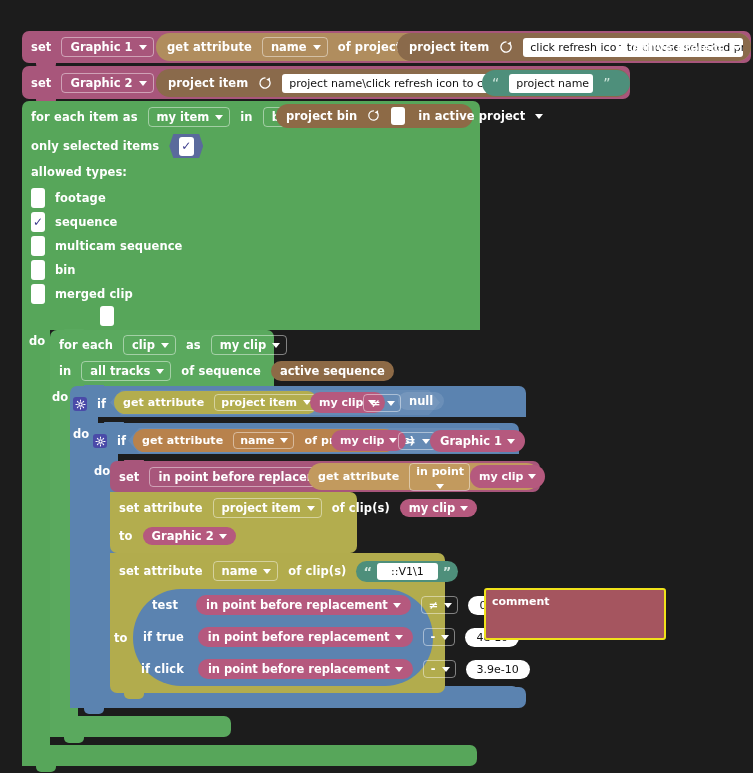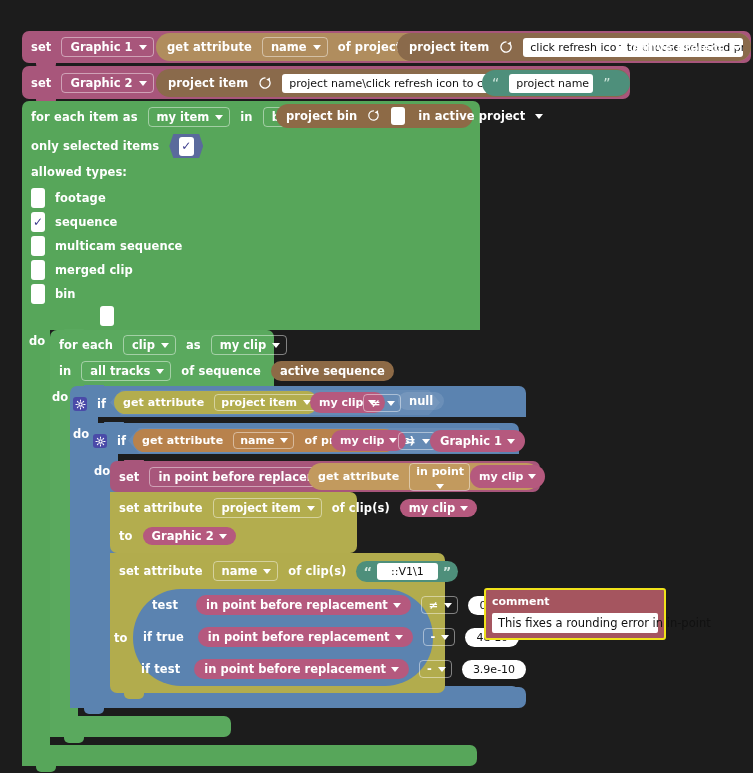--- a/index.html
+++ b/index.html
@@ -291,25 +291,25 @@
       <div class="row" style="height: 24px;">
         <span class="cb">✓</span>
         <span class="lbl">sequence</span>
       </div>
       <div class="row" style="height: 24px;">
         <span class="cb"></span>
         <span class="lbl">multicam sequence</span>
       </div>
       <div class="row" style="height: 24px;">
         <span class="cb"></span>
-        <span class="lbl">merged clip</span>
+        <span class="lbl">bin</span>
       </div>
       <div class="row" style="height: 24px;">
         <span class="cb"></span>
-        <span class="lbl">bin</span>
+        <span class="lbl">merged clip</span>
       </div>
       <div class="row" style="height: 24px; flex-direction: column;">
         <span class="cb"></span>
         <span class="lbl">other files</span>
       </div>
     </div>
 
   <div class="lbl" style="position:absolute; left:29px; top:334px;">do</div>
 
   <div class="blk c-greenmid" style="left:50px; top:330px; width:224px; height:56px; border-radius:7px 7px 0 0;">
@@ -535,30 +535,29 @@
       <i class="caret"></i>
     </span>
     <span class="dd" style="padding:1px 5px 1px 7px;">
       <span>-</span>
       <i class="caret"></i>
     </span>
     <span class="numoval">4e-10</span>
   </div>
 
   <div class="row" style="position:absolute; left:141px; top:659px; height:20px;">
-    <span class="lbl">if test</span>
+    <span class="lbl">if click</span>
     <span class="pill c-pinkpill" style="margin-left:4px; padding:3px 10px;">
       <span>in point before replacement</span>
       <i class="caret"></i>
     </span>
     <span class="dd" style="padding:1px 5px 1px 7px;">
       <span>-</span>
       <i class="caret"></i>
     </span>
     <span class="numoval">3.9e-10</span>
   </div>
 
   <div id="comment-box" style="left:484px; top:588px; width:182px; height:52px;">
     <div class="ctitle">comment</div>
-    <div class="ctext">This fixes a rounding error in in-point</div>
   </div>
 
 </div>
 
 </body></html>

